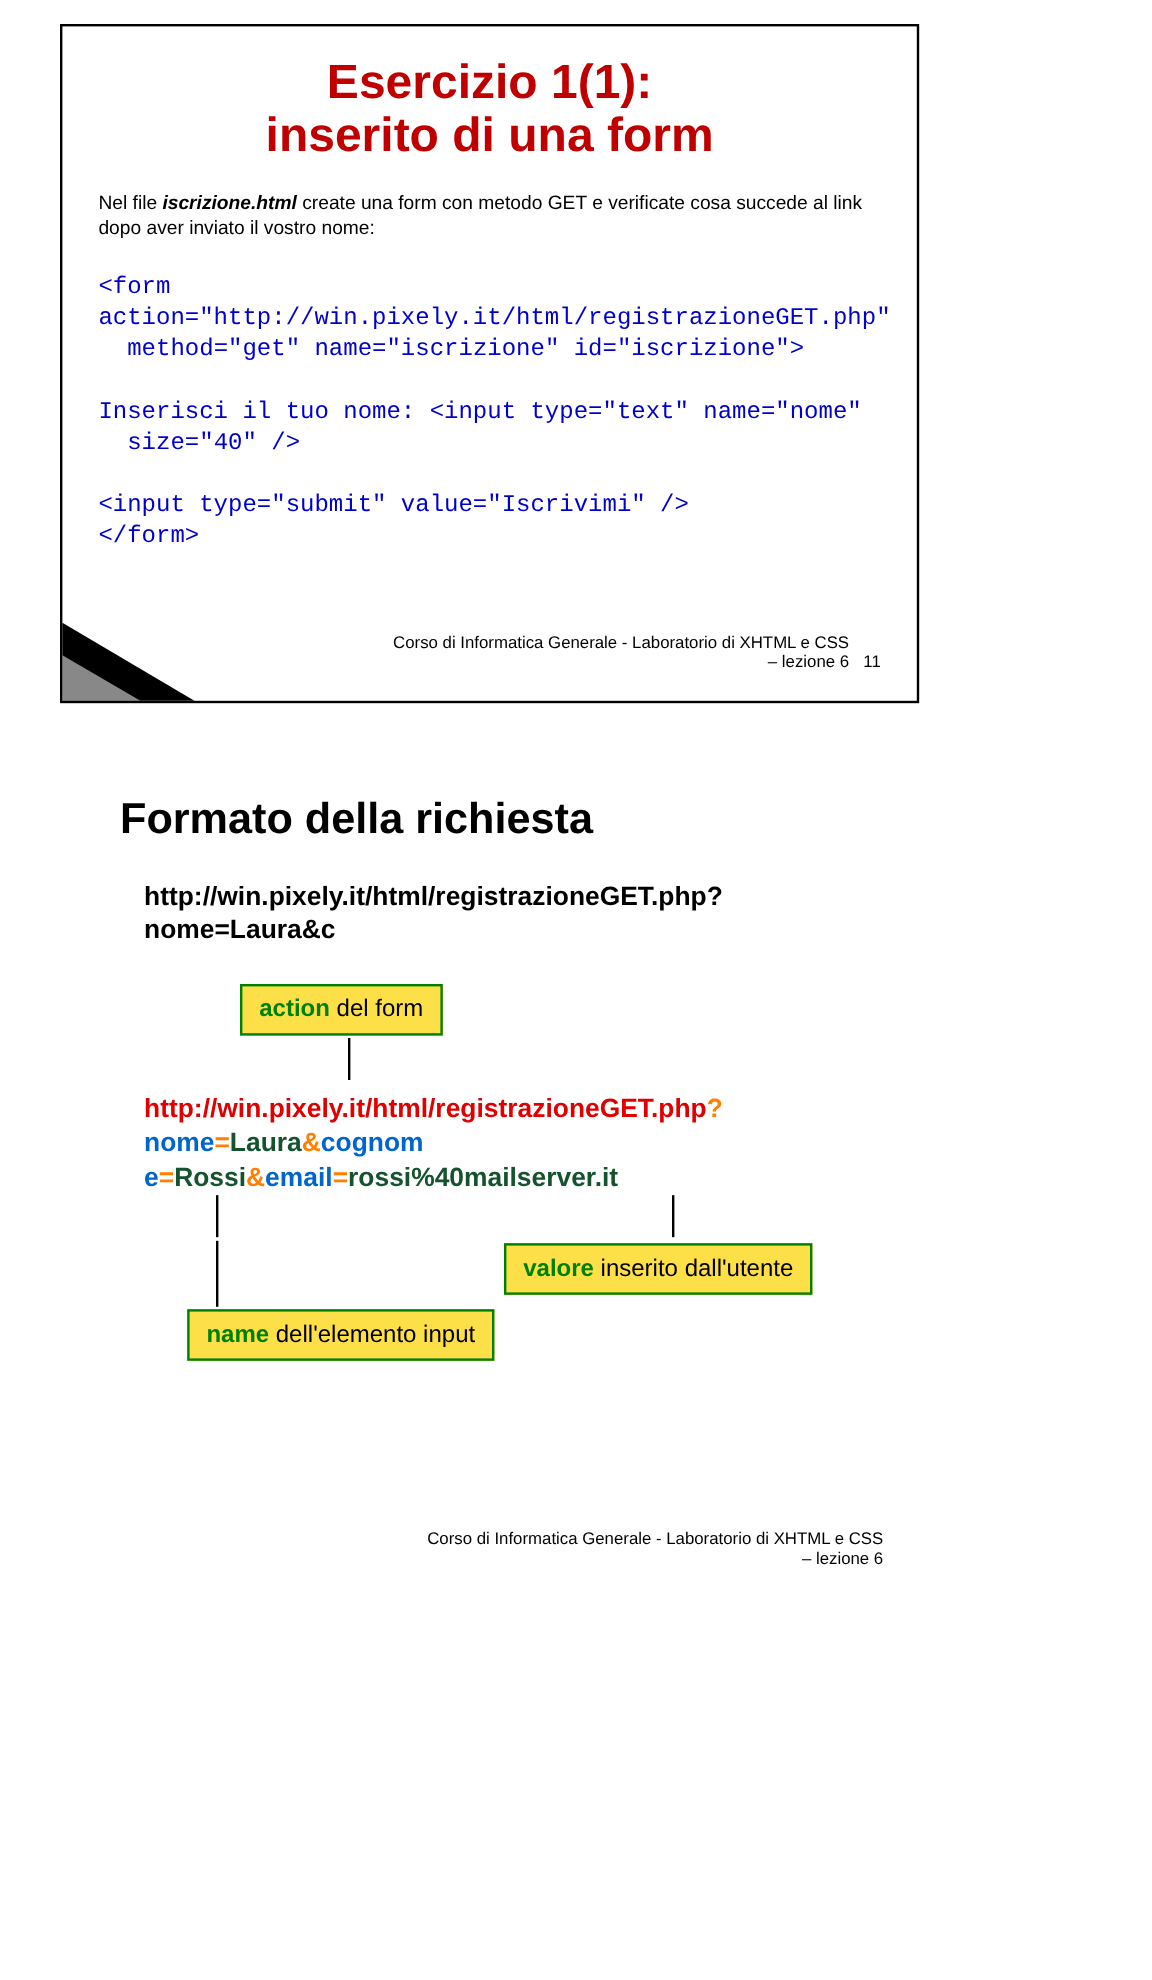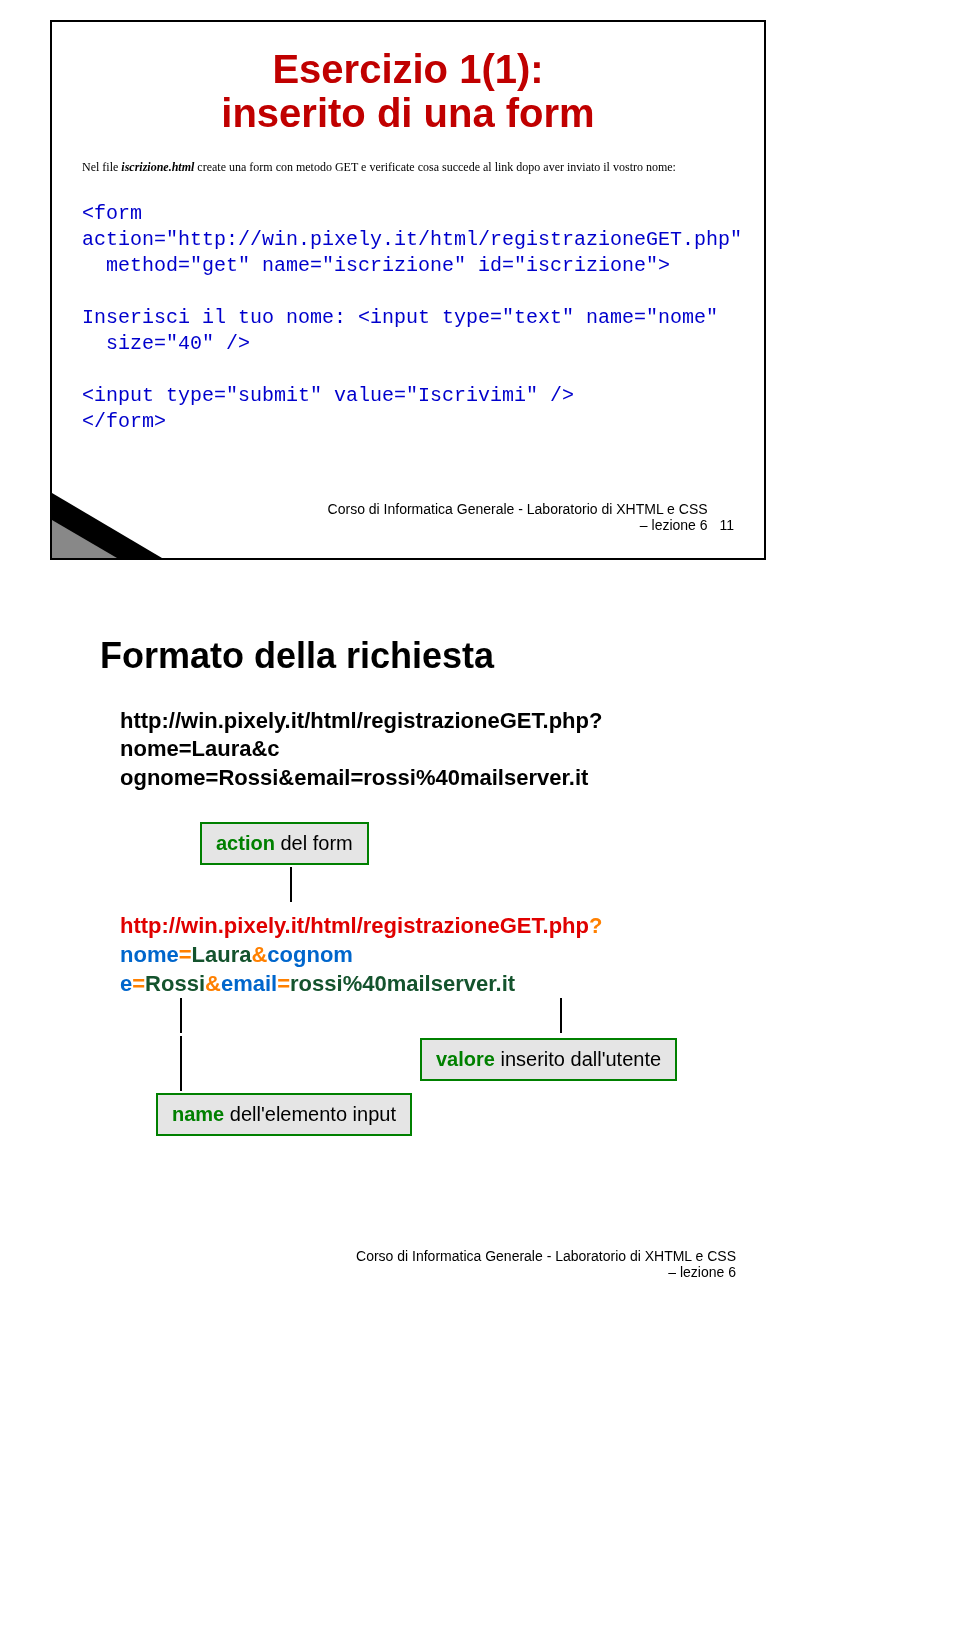--- a/index.html
+++ b/index.html
@@ -2,31 +2,31 @@
 <html><head>
 <meta charset="utf-8">
 <style>
   * { margin: 0; padding: 0; box-sizing: border-box; }
   body { background: #fff; width: 960px; font-family: Arial, sans-serif; }
   .page { width: 816px; padding: 20px 50px 40px 50px; position: relative; }
   .slide-border { border: 2px solid #000; padding: 0; position: relative; margin-bottom: 40px; }
   .slide-inner { padding: 25px 30px; }
   .title-block { text-align: center; margin-bottom: 25px; }
   .title-line { color: #c00000; font-family: 'Trebuchet MS', Arial, sans-serif; font-weight: bold; font-size: 40px; line-height: 1.1; }
-  .body-text { font-family: Liberation Serif, serif; font-size: 12px; color: #000; line-height: 1.3; margin-bottom: 25px; }
+  .body-text { font-family: Liberation Sans, sans-serif; font-size: 16px; color: #000; line-height: 1.3; margin-bottom: 25px; }
   .italic { font-style: italic; font-weight: bold; }
   .code-block { font-family: 'Courier New', monospace; font-size: 20px; color: #0000cc; line-height: 1.3; white-space: pre-wrap; margin-bottom: 25px; }
   .footer-text { text-align: right; font-family: 'Trebuchet MS', Arial, sans-serif; font-size: 14px; color: #000; margin-top: 50px; }
   .footer-main { display: inline-block; text-align: right; vertical-align: bottom; }
   .page-num { display: inline-block; margin-left: 8px; vertical-align: bottom; font-size: 14px; margin-top: 32px; }
   .triangle { position: absolute; bottom: 0; left: 0; width: 0; height: 0; border-left: 110px solid #000; border-top: 65px solid transparent; }
   .triangle2 { position: absolute; bottom: 0; left: 0; width: 0; height: 0; border-left: 65px solid #888; border-top: 38px solid transparent; z-index: 2; }
   .slide2-title { font-family: 'Trebuchet MS', Arial, sans-serif; font-weight: bold; font-size: 36px; color: #000; margin-bottom: 30px; margin-left: 20px; }
   .url-block { font-family: 'Trebuchet MS', Arial, sans-serif; font-size: 22px; font-weight: bold; color: #000; line-height: 1.3; margin-left: 40px; margin-bottom: 30px; }
-  .box-green { border: 2px solid #008000; display: inline-block; padding: 8px 14px; font-family: 'Trebuchet MS', Arial, sans-serif; font-size: 20px; background: #e5e5e5; }
+  .box-green { border: 2px solid #008000; display: inline-block; padding: 8px 14px; font-family: 'Trebuchet MS', Arial, sans-serif; font-size: 20px; background: #fde047; }
   .box-green .kw { color: #008000; font-weight: bold; }
   .colored-url { font-family: 'Trebuchet MS', Arial, sans-serif; font-size: 22px; font-weight: bold; margin-left: 40px; margin-bottom: 40px; line-height: 1.3; }
   .col-red { color: #e00000; }
   .col-blue { color: #0066cc; }
   .col-green { color: #14532d; }
   .col-orange { color: #ff8000; }
   .action-box-wrap { margin-left: 120px; margin-bottom: 10px; }
   .slide2-inner { padding: 35px 30px 25px 30px; min-height: 700px; position: relative; }
   .footer2 { position: absolute; bottom: 20px; right: 30px; text-align: right; font-family: 'Trebuchet MS', Arial, sans-serif; font-size: 14px; color: #000; }
 </style>
@@ -62,21 +62,20 @@
     </div>
     <div class="triangle"></div>
     <div class="triangle2"></div>
   </div>
 
   <div class="slide-border" style="border:none;">
     <div class="slide2-inner">
       <div class="slide2-title">Formato della richiesta</div>
       <div class="url-block">
         <span>http://win.pixely.it/html/registrazioneGET.php?nome=Laura&amp;c</span><br>
-        <span>ognome=Rossi&amp;email=rossi%40mailserver.it</span>
       </div>
 
       <div class="action-box-wrap">
         <div class="box-green">
           <span class="kw">action</span><span> del form</span>
         </div>
         <div style="border-left:2px solid #000; height:35px; margin-left:90px; margin-top:2px;"></div>
       </div>
 
       <div class="colored-url">

